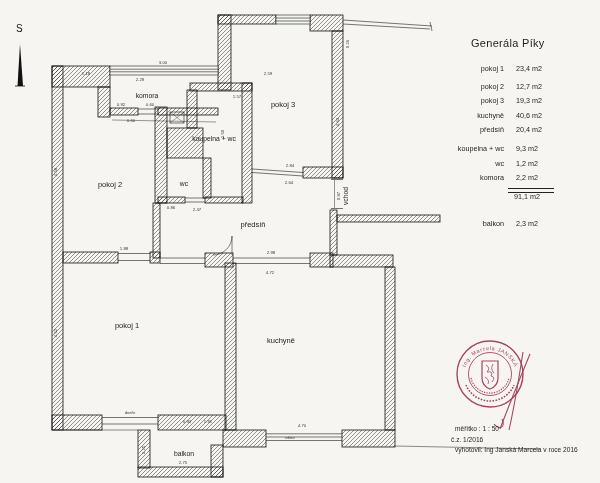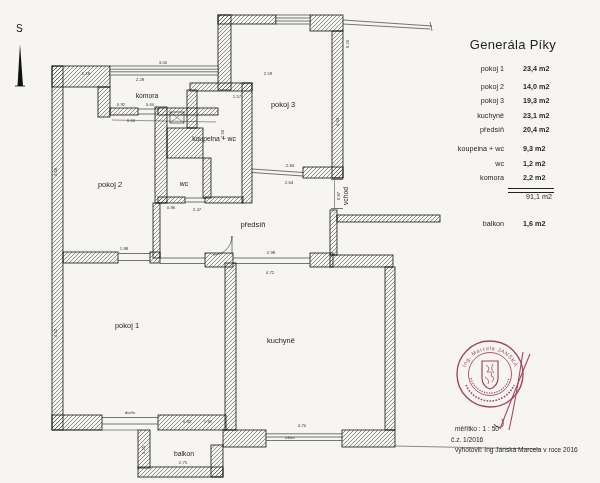--- a/index.html
+++ b/index.html
@@ -8,31 +8,31 @@
     background:#f6f5f1;
     font-family:"Liberation Sans", sans-serif;
     color:#1f1f1f;
   }
   #plan-svg{position:absolute;left:0;top:0;}
   .room{font-size:7.5px;fill:#222;text-anchor:middle;}
   .room-sm{font-size:6.8px;fill:#222;text-anchor:middle;}
   .dim{font-size:4.3px;fill:#3a3a3a;text-anchor:middle;}
   .north-s{font-size:10px;fill:#111;}
   .legend-title{
-    position:absolute;left:458px;top:37px;width:110px;text-align:center;
-    font-size:13px;letter-spacing:.3px;
+    position:absolute;left:471px;top:37px;width:110px;text-align:left;
+    font-size:11px;letter-spacing:.3px;
   }
   .lrow{position:absolute;left:434px;width:160px;display:flex;font-size:7.2px;}
   .ll{width:70px;text-align:right;}
-  .lv{margin-left:19px;font-weight:bold;}
+  .lv{margin-left:12px;}
   .ltotal-rule{
     position:absolute;left:508px;top:188px;width:46px;height:3px;
     border-top:1px solid #222;border-bottom:1px solid #222;
   }
-  .ltotal{position:absolute;left:526px;top:192px;font-size:7.2px;}
+  .ltotal{position:absolute;left:514px;top:192px;font-size:7.2px;}
   .footer{position:absolute;left:455px;top:424px;font-size:6.6px;line-height:10.5px;}
   .f2{margin-left:-4px;}
 </style>
 </head>
 <body>
 
 <svg id="plan-svg" width="600" height="483" viewBox="0 0 600 483">
   <defs>
     <pattern id="hatch" patternUnits="userSpaceOnUse" width="4" height="4">
       <path d="M-1,1 l2,-2 M0,4 l4,-4 M3,5 l2,-2" stroke="#2a2a2a" stroke-width="0.5"></path>
@@ -204,29 +204,29 @@
 </svg>
 
 <div class="legend-title">Generála Píky</div>
 
 <div class="lrow" style="top:64px">
   <span class="ll">pokoj 1</span>
   <span class="lv">23,4 m2</span>
 </div>
 <div class="lrow" style="top:82px">
   <span class="ll">pokoj 2</span>
-  <span class="lv">14,0 m2</span>
+  <span class="lv">12,7 m2</span>
 </div>
 <div class="lrow" style="top:96px">
   <span class="ll">pokoj 3</span>
   <span class="lv">19,3 m2</span>
 </div>
 <div class="lrow" style="top:111px">
   <span class="ll">kuchyně</span>
-  <span class="lv">23,1 m2</span>
+  <span class="lv">40,6 m2</span>
 </div>
 <div class="lrow" style="top:125px">
   <span class="ll">předsíň</span>
   <span class="lv">20,4 m2</span>
 </div>
 <div class="lrow" style="top:144px">
   <span class="ll">koupelna + wc</span>
   <span class="lv">9,3 m2</span>
 </div>
 <div class="lrow" style="top:159px">
@@ -236,20 +236,20 @@
 <div class="lrow" style="top:173px">
   <span class="ll">komora</span>
   <span class="lv">2,2 m2</span>
 </div>
 
 <div class="ltotal-rule"></div>
 <div class="ltotal">91,1 m2</div>
 
 <div class="lrow" style="top:219px">
   <span class="ll">balkon</span>
-  <span class="lv">1,6 m2</span>
+  <span class="lv">2,3 m2</span>
 </div>
 
 <div class="footer">
   <div>měřítko : 1 : 50</div>
   <div class="f2">č.z. 1/2016</div>
   <div>vyhotovil: Ing Janská Marcela v roce 2016</div>
 </div>
 
 </body></html>

